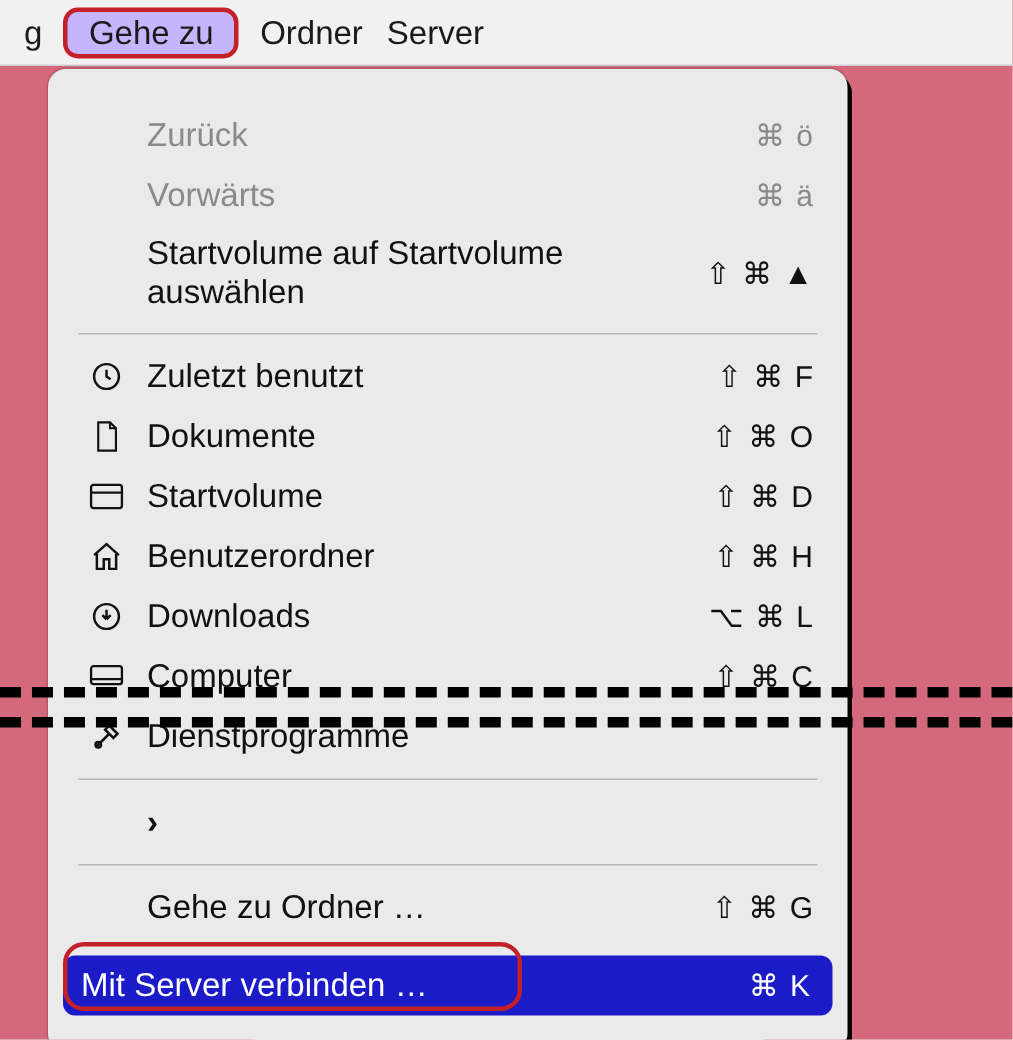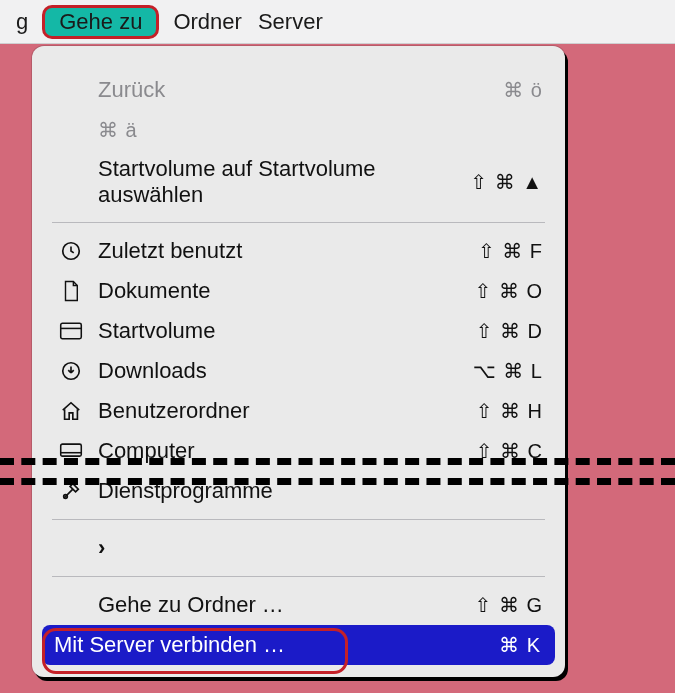--- a/index.html
+++ b/index.html
@@ -23,21 +23,21 @@
     align-items: center;
     padding-left: 8px;
     color: #1a1a1a;
     font-size: 22px;
     border-bottom: 1px solid #cfcfd1;
   }
   .menubar .frag {
     padding: 4px 8px;
   }
   .menubar .selected {
-    background: #14b8a6;
+    background: #c4b5fd;
     border: 3px solid #c42028;
     border-radius: 10px;
     padding: 1px 14px;
     margin: 11px 6px;
   }
   .dropdown {
     position: absolute;
     top: 46px;
     left: 32px;
     width: 533px;
@@ -69,21 +69,21 @@
     font-size: 20px;
     letter-spacing: 1px;
     color: inherit;
     white-space: nowrap;
   }
   .item.disabled .shortcut { color: #8a8a8e; }
   .item.highlight {
     background: #1b1bc8;
     color: #fff;
     border-radius: 8px;
-    margin: 0 10px;
+    margin: 12px 10px;
     padding-left: 12px;
     padding-right: 14px;
   }
   .sep {
     height: 1px;
     background: #b9b9bd;
     margin: 8px 20px;
   }
   .red-oval {
     position: absolute;
@@ -117,20 +117,21 @@
 <div class="dropdown">
 
   <div class="item disabled">
     <span class="icon blank">•</span>
     <span class="label">Zurück</span>
     <span class="shortcut">⌘ ö</span>
   </div>
 
   <div class="item disabled">
     <span class="icon blank">•</span>
+    <span class="label">Vorwärts</span>
     <span class="shortcut">⌘ ä</span>
   </div>
 
   <div class="item">
     <span class="icon blank">•</span>
     <span class="label">Startvolume auf Startvolume auswählen</span>
     <span class="shortcut">⇧ ⌘ ▲</span>
   </div>
 
   <div class="sep"></div>
@@ -164,37 +165,37 @@
           <line x1="2" y1="8" x2="26" y2="8"></line>
         </svg>
     </span>
     <span class="label">Startvolume</span>
     <span class="shortcut">⇧ ⌘ D</span>
   </div>
 
   <div class="item">
     <span class="icon">
       <svg width="22" height="22" viewBox="0 0 24 24" fill="none" stroke="#111" stroke-width="1.8">
+          <path d="M3 11l9-8 9 8"></path>
+          <path d="M5 10v11h5v-7h4v7h5V10"></path>
+        </svg>
+    </span>
+    <span class="label">Benutzerordner</span>
+    <span class="shortcut">⇧ ⌘ H</span>
+  </div>
+
+  <div class="item">
+    <span class="icon">
+      <svg width="22" height="22" viewBox="0 0 24 24" fill="none" stroke="#111" stroke-width="1.8">
           <circle cx="12" cy="12" r="9"></circle>
           <path d="M12 7v7m0 0l-3-3m3 3l3-3"></path>
         </svg>
     </span>
     <span class="label">Downloads</span>
     <span class="shortcut">⌥ ⌘ L</span>
-  </div>
-
-  <div class="item">
-    <span class="icon">
-      <svg width="22" height="22" viewBox="0 0 24 24" fill="none" stroke="#111" stroke-width="1.8">
-          <path d="M3 11l9-8 9 8"></path>
-          <path d="M5 10v11h5v-7h4v7h5V10"></path>
-        </svg>
-    </span>
-    <span class="label">Benutzerordner</span>
-    <span class="shortcut">⇧ ⌘ H</span>
   </div>
 
   <div class="item">
     <span class="icon">
       <svg width="24" height="20" viewBox="0 0 28 20" fill="none" stroke="#111" stroke-width="1.8">
           <rect x="2" y="2" width="24" height="14" rx="2"></rect>
           <line x1="2" y1="12" x2="26" y2="12"></line>
         </svg>
     </span>
     <span class="label">Computer</span>

